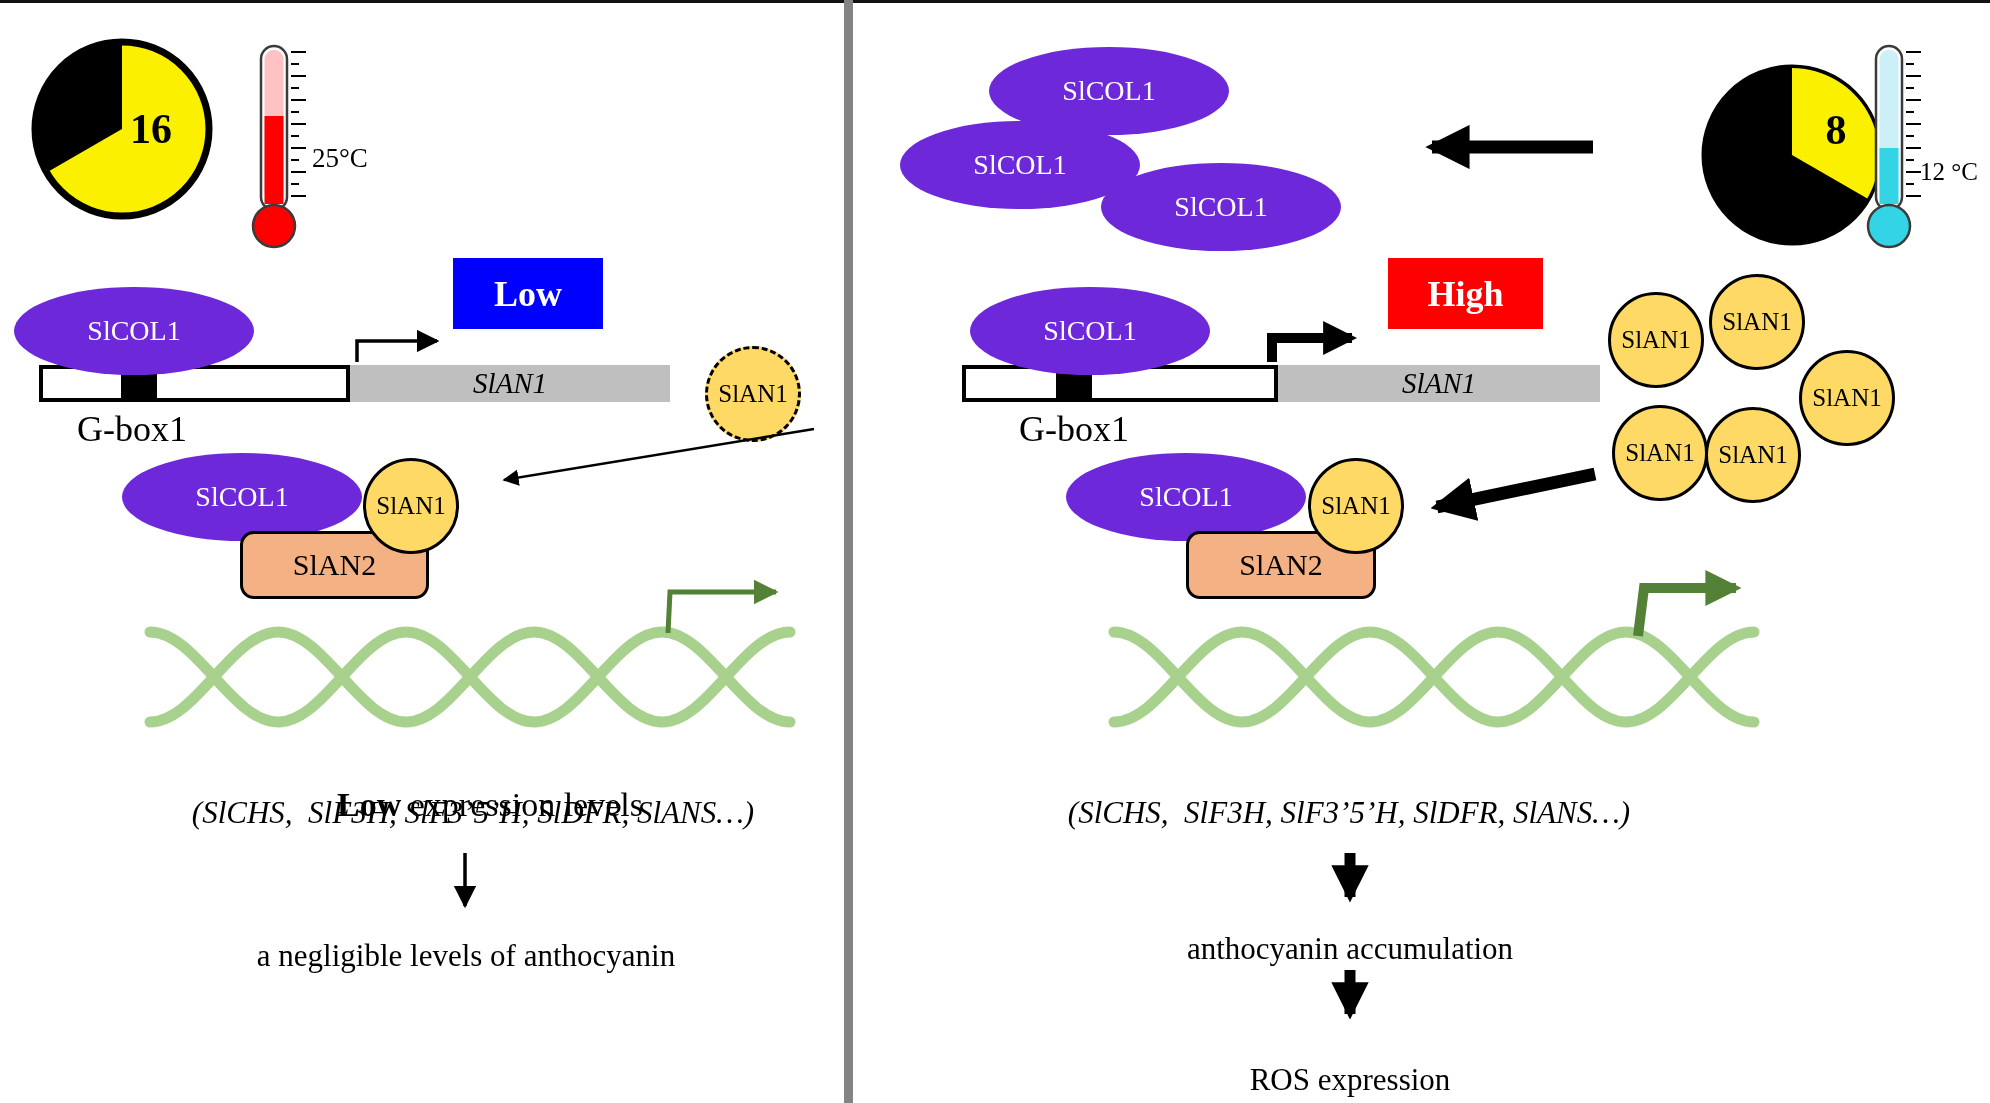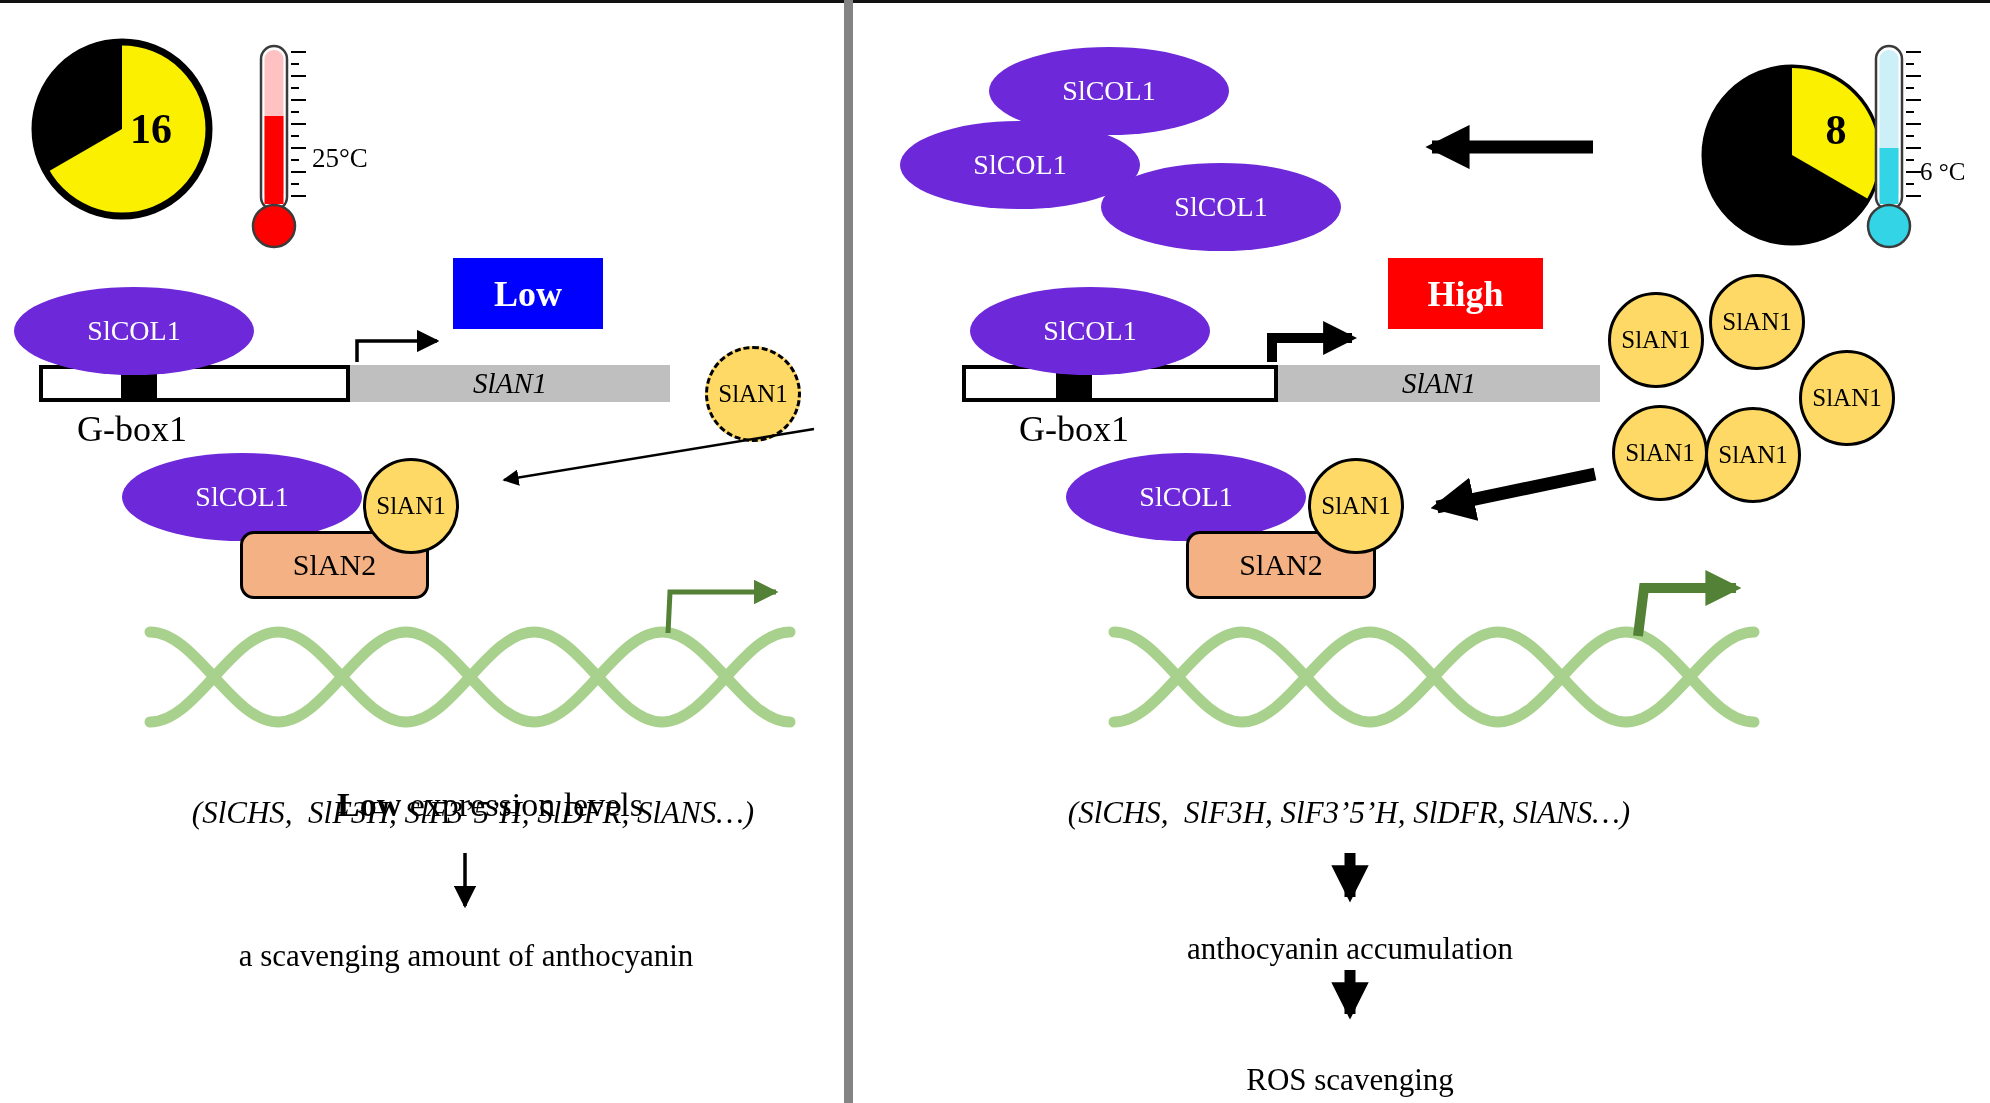--- a/index.html
+++ b/index.html
@@ -108,21 +108,21 @@
   <div class="abs circle dashed" style="left:705px;top:346px;">SlAN1</div>
 
   <div class="abs ellipse" style="left:122px;top:453px;">SlCOL1</div>
   <div class="abs slan2box" style="left:240px;top:531px;width:189px;height:68px;">SlAN2</div>
   <div class="abs circle" style="left:363px;top:458px;">SlAN1</div>
 
   <div class="abs ctext expr1" style="left:473px;top:748px;">
     <span class="b">Low</span><span> expression levels</span>
   </div>
   <div class="abs ctext expr2" style="left:473px;top:795px;">(SlCHS,  SlF3H, SlF3’5’H, SlDFR, SlANS…)</div>
-  <div class="abs ctext outcome" style="left:466px;top:938px;">a scavenging amount of anthocyanin</div>
+  <div class="abs ctext outcome" style="left:466px;top:938px;">a negligible levels of anthocyanin</div>
 
   <div class="abs ellipse" style="left:989px;top:47px;">SlCOL1</div>
   <div class="abs ellipse" style="left:900px;top:121px;">SlCOL1</div>
   <div class="abs ellipse" style="left:1101px;top:163px;">SlCOL1</div>
 
   <svg class="abs" style="left:1695px;top:58px;" width="194" height="194" viewBox="0 0 194 194">
     <circle cx="97" cy="97" r="87" fill="#000" stroke="#000" stroke-width="7"></circle>
     <path d="M97,97 L97,10 A87,87 0 0 1 172.3,140.5 Z" fill="#FAF000"></path>
     <text x="141" y="86" text-anchor="middle" class="clocknum" fill="#000">8</text>
   </svg>
@@ -141,21 +141,21 @@
         <line x1="56" y1="72" x2="64" y2="72"></line>
       <line x1="56" y1="84" x2="71" y2="84"></line>
         <line x1="56" y1="96" x2="64" y2="96"></line>
       <line x1="56" y1="108" x2="71" y2="108"></line>
         <line x1="56" y1="120" x2="64" y2="120"></line>
       <line x1="56" y1="132" x2="71" y2="132"></line>
         <line x1="56" y1="144" x2="64" y2="144"></line>
       <line x1="56" y1="156" x2="71" y2="156"></line>
     </g>
   </svg>
-  <div class="abs lbl" style="left:1920px;top:158px;font-size:25px;">6 °C</div>
+  <div class="abs lbl" style="left:1920px;top:158px;font-size:25px;">12 °C</div>
 
   <div class="abs badge high" style="left:1388px;top:258px;">High</div>
 
   <div class="abs ellipse" style="left:970px;top:287px;">SlCOL1</div>
 
   <div class="abs promoter" style="left:962px;top:365px;width:316px;">
     <div class="gbox-seg" style="left:90px;width:36px;"></div>
   </div>
   <div class="abs genebox" style="left:1278px;top:365px;width:322px;">SlAN1</div>
   <div class="abs lbl ctext" style="left:1074px;top:408px;">G-box1</div>
@@ -165,21 +165,21 @@
   <div class="abs circle" style="left:1799px;top:350px;">SlAN1</div>
   <div class="abs circle" style="left:1612px;top:405px;">SlAN1</div>
   <div class="abs circle" style="left:1705px;top:407px;">SlAN1</div>
 
   <div class="abs ellipse" style="left:1066px;top:453px;">SlCOL1</div>
   <div class="abs slan2box" style="left:1186px;top:531px;width:190px;height:68px;">SlAN2</div>
   <div class="abs circle" style="left:1308px;top:458px;">SlAN1</div>
 
   <div class="abs ctext expr2" style="left:1349px;top:795px;">(SlCHS,  SlF3H, SlF3’5’H, SlDFR, SlANS…)</div>
   <div class="abs ctext outcome" style="left:1350px;top:931px;">anthocyanin accumulation</div>
-  <div class="abs ctext outcome" style="left:1350px;top:1062px;">ROS scavenging</div>
+  <div class="abs ctext outcome" style="left:1350px;top:1062px;">ROS expression</div>
 
   <svg id="overlay" width="1990" height="1103" viewBox="0 0 1990 1103">
     <defs>
       <marker id="mThin" viewBox="0 0 10 10" refX="9" refY="5" markerWidth="6.5" markerHeight="6.5" orient="auto-start-reverse">
         <path d="M0,0 L10,5 L0,10 z" fill="#000"></path>
       </marker>
       <marker id="mThick" viewBox="0 0 10 10" refX="8.5" refY="5" markerWidth="3.4" markerHeight="3.4" orient="auto-start-reverse">
         <path d="M0,0 L10,5 L0,10 z" fill="#000"></path>
       </marker>
       <marker id="mGreenS" viewBox="0 0 10 10" refX="9" refY="5" markerWidth="5" markerHeight="5" orient="auto-start-reverse">

